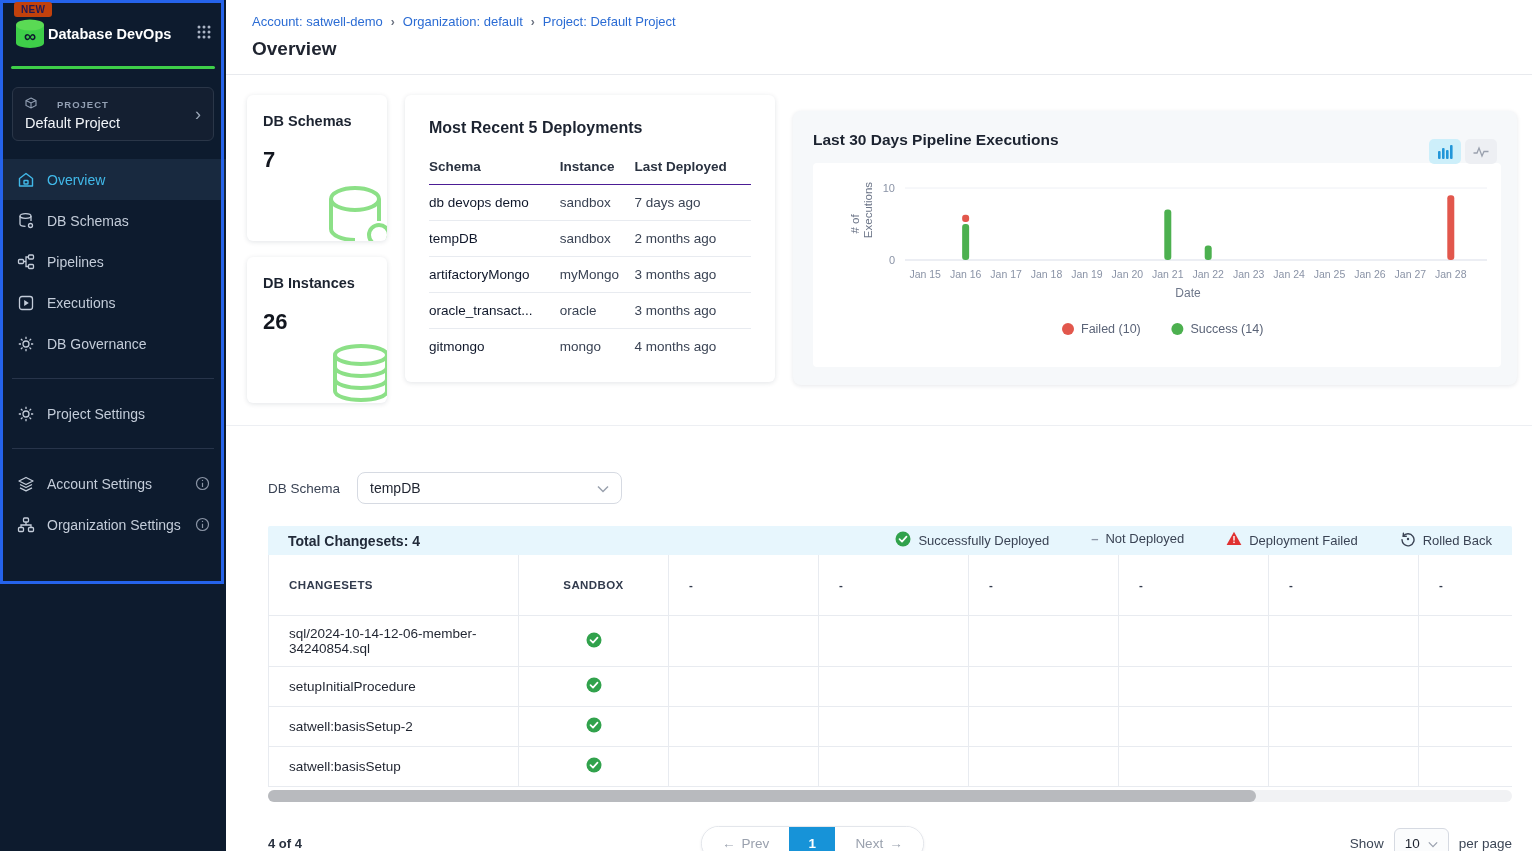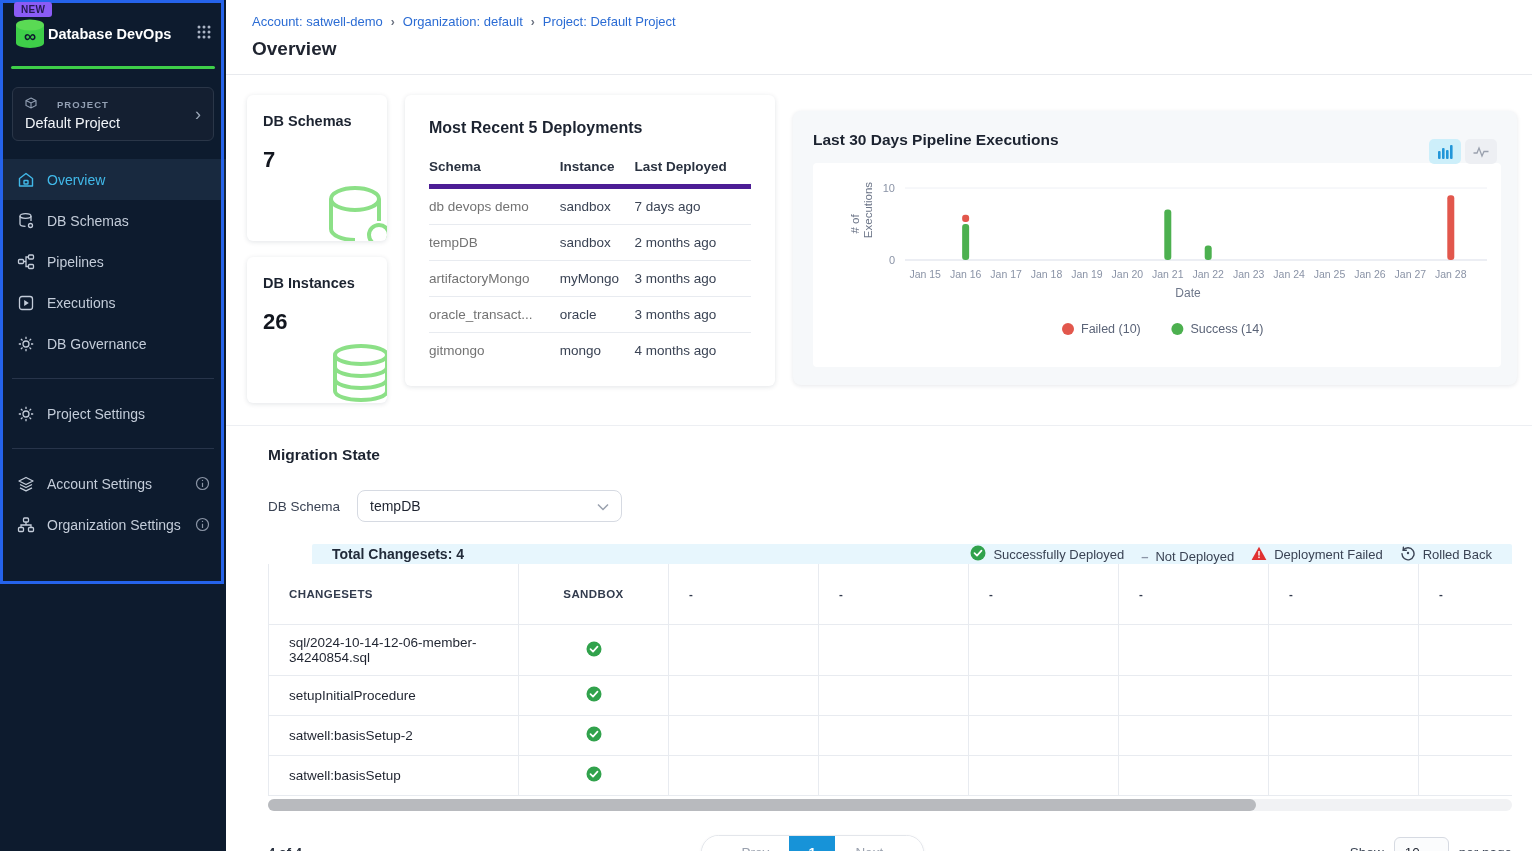--- a/index.html
+++ b/index.html
@@ -2,21 +2,21 @@
 <html><head>
 <meta charset="utf-8">
 <style>
   * { margin:0; padding:0; box-sizing:border-box; }
   html,body { width:1532px; height:851px; overflow:hidden; font-family:"Liberation Sans",sans-serif; background:#fff; }
   body { display:flex; }
 
   
   .sidebar { position:relative; width:226px; height:851px; background:#0d1b2e; flex:0 0 226px; color:#c3ccd9; }
   .sidebar-outline { position:absolute; left:0; top:0; width:224px; height:584px; border:3px solid #2563eb; pointer-events:none; z-index:5; }
-  .new-badge { position:absolute; top:2px; left:14px; background:#8b5cf6; color:#241a52; font-size:10px; font-weight:bold; padding:2px 7px; border-radius:3px; z-index:6; letter-spacing:.3px; }
+  .new-badge { position:absolute; top:2px; left:14px; background:#c2410c; color:#241a52; font-size:10px; font-weight:bold; padding:2px 7px; border-radius:3px; z-index:6; letter-spacing:.3px; }
   .logo-row { display:flex; align-items:center; padding:18px 14px 12px 12px; }
   .logo-mark { width:36px; height:32px; flex:0 0 36px; }
   .app-title { font-size:14.5px; font-weight:bold; color:#fff; flex:1; }
   .grid-icon { color:#aab4c4; }
   .green-rule { height:3px; background:#3ecf49; margin:4px 11px 0 11px; border-radius:2px; }
   .project-box { margin:18px 12px 0 12px; background:#141f31; border:1px solid #2a3648; border-radius:6px; padding:9px 12px; display:flex; align-items:center; cursor:pointer; }
   .project-meta { flex:1; }
   .project-label { display:flex; align-items:center; gap:20px; font-size:9.5px; font-weight:bold; letter-spacing:1px; color:#93a0b4; }
   .project-name { font-size:14.5px; color:#f2f5f9; margin-top:4px; }
   .chev-right { color:#9aa6b6; font-size:18px; line-height:1; }
@@ -39,47 +39,47 @@
   .cards-row { display:flex; align-items:flex-start; padding:20px 15px 0 21px; gap:18px; }
   .stat-col { display:flex; flex-direction:column; gap:16px; flex:0 0 140px; }
   .card { background:#fff; border-radius:6px; box-shadow:0 1px 5px rgba(20,30,60,.12); }
   .stat-card { width:140px; height:146px; padding:18px 16px; position:relative; overflow:hidden; }
   .stat-title { font-size:14.5px; font-weight:bold; color:#1c2330; }
   .stat-value { font-size:22px; font-weight:bold; color:#12161f; margin-top:18px; }
   .stat-art { position:absolute; right:-6px; bottom:-10px; color:#8ce087; }
   .deploy-card { width:370px; padding:24px 24px 18px 24px; }
   .deploy-title { font-size:16px; font-weight:bold; color:#1c2330; }
   .deploy-table { width:100%; border-collapse:collapse; margin-top:14px; font-size:13.5px; }
-  .deploy-table th { text-align:left; font-weight:bold; color:#2a3240; padding:8px 0 10px 0; border-bottom:5px solid #4c1d95; }
+  .deploy-table th { text-align:left; font-weight:bold; color:#2a3240; padding:8px 0 10px 0; border-bottom:1px solid #4c1d95; }
   .deploy-table td { padding:10px 0; border-bottom:1px solid #e8ebf0; color:#3a4354; }
   .deploy-table tr:last-child td { border-bottom:none; }
-  .schema-link { color:#737373; cursor:pointer;text-align:right; }
+  .schema-link { color:#0f172a; cursor:pointer;text-align:right; }
 
   .chart-card { flex:1; margin-top:16px; background:#f6f8fa; border-radius:8px; box-shadow:0 1px 4px rgba(20,30,60,.10); padding:16px 16px 18px 20px; position:relative; }
   .chart-title { font-size:15.5px; font-weight:bold; color:#1c2330; margin-top:4px; }
   .chart-toggles { position:absolute; top:28px; right:20px; display:flex; gap:4px; }
   .toggle-btn { width:32px; height:25px; border-radius:5px; display:flex; align-items:center; justify-content:center; cursor:pointer; }
   .toggle-btn.active { background:#cdeffa; }
   .toggle-btn.inactive { background:#edeff3; color:#9aa1ae; }
   .plot-box { margin-top:14px; background:#fff; border-radius:4px; }
   .plot-box svg { display:block; }
 
   .section-sep { border-top:1px solid #edeff3; margin-top:22px; }
   .migration { padding:20px 20px 0 42px; }
   .mig-title { font-size:15.5px; font-weight:bold; color:#1c2330; }
   .schema-row { display:flex; align-items:center; margin-top:26px; gap:17px; }
   .schema-label { font-size:13.5px; color:#3a4354; }
   .schema-select { width:265px; height:32px; border:1px solid #d6dae2; border-radius:8px; background:#fff; display:flex; align-items:center; padding:0 12px; font-size:14px; color:#1f2430; cursor:pointer; }
   .schema-select .sel-text { flex:1; }
   .sel-chev { color:#9aa1ae; }
 
   .changesets-wrap { margin-top:22px; }
-  .total-bar { background:#e7f6fd; height:20px; display:flex; align-items:center; padding:0 20px; border-radius:2px 2px 0 0;margin-left:44px; }
+  .total-bar { background:#e7f6fd; height:29px; display:flex; align-items:center; padding:0 20px; border-radius:2px 2px 0 0; }
   .total-label { font-size:14px; font-weight:bold; color:#222b3a; flex:1; }
-  .legend-items { display:flex; align-items:flex-end; gap:17px; }
+  .legend-items { display:flex; align-items:flex-start; gap:42px; }
   .legend-item { display:flex; align-items:center; gap:7px; font-size:13px; color:#3a4354; }
   .dash-glyph { color:#8b95a6; font-weight:bold; }
   .cs-table-clip { overflow:hidden; width:1244px; }
   .cs-table { table-layout:fixed; border-collapse:collapse; width:1300px; background:#fff; font-size:13.5px; }
   .cs-table th { font-size:11.5px; font-weight:bold; letter-spacing:.4px; color:#323b4d; text-align:left; padding:24px 20px; border:1px solid #e8ebf0; border-top:none; height:36px; }
   .cs-table th.center { text-align:center; }
   .cs-table td { border:1px solid #e8ebf0; padding:10px 20px; color:#1f2430; height:38px; }
   .cs-table td.center { text-align:center; }
   .hscroll { margin-top:3px; height:12px; background:#f1f2f4; border-radius:7px; width:1244px; }
   .hscroll-thumb { height:12px; width:988px; background:#b8babe; border-radius:7px; cursor:grab; }
@@ -372,21 +372,20 @@
             <circle cx="364.4" cy="166" r="6" fill="#4cb04f"></circle>
             <text x="377.4" y="170" font-size="12.5" fill="#5b6478">Success (14)</text>
           </svg>
       </div>
     </div>
   </div>
 
   <div class="section-sep"></div>
 
   <div class="migration">
-    <div class="mig-title">Migration State</div>
 
     <div class="schema-row">
       <span class="schema-label">DB Schema</span>
       <div class="schema-select">
         <span class="sel-text">tempDB</span>
         <span class="sel-chev">
           <svg width="12" height="8" viewBox="0 0 12 8" fill="none" stroke="currentColor" stroke-width="1.5">
               <path d="M1 1.5 L6 6.5 L11 1.5"></path>
             </svg>
         </span>

